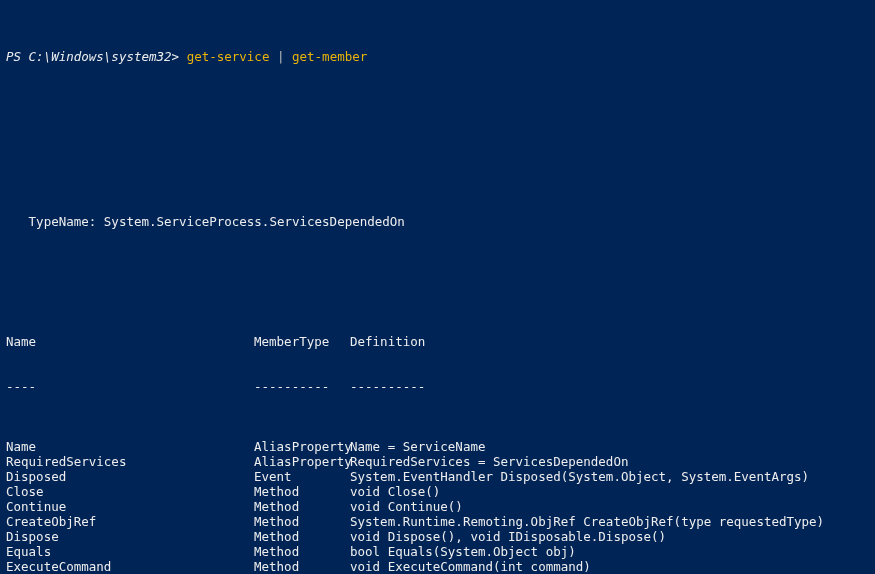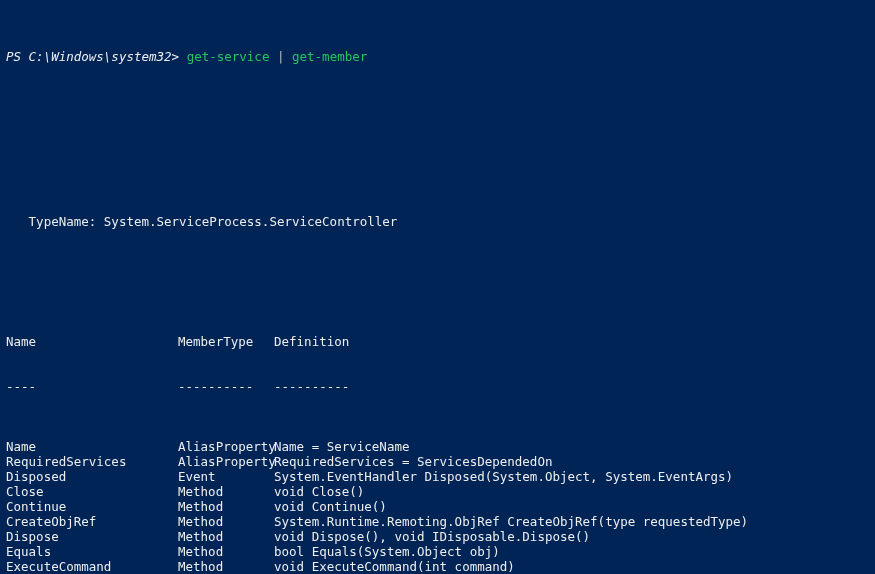--- a/index.html
+++ b/index.html
@@ -12,41 +12,41 @@
     font-family: Consolas, "Lucida Console", monospace;
     font-size: 12.5px;
     line-height: 15px;
     overflow: hidden;
   }
   .terminal {
     padding: 4px 6px;
     white-space: pre;
   }
   .prompt-text { color: #eeeeee; font-style: italic; }
-  .cmd-yellow  { color: #22c55e; }
+  .cmd-yellow  { color: #eab308; }
   .cmd-gray    { color: #bbbbbb; }
   .blank { height: 15px; }
   .row { display: flex; flex-direction: row; }
-  .col-name  { display: inline-block; width: 172px; }
+  .col-name  { display: inline-block; width: 248px; }
   .col-type  { display: inline-block; width: 96px;  }
   .col-def   { display: inline-block; text-align: center; }
 </style>
 </head>
 <body>
 
 <div class="terminal">
 
   <div class="row">
     <span class="prompt-text">PS C:\Windows\system32&gt; </span><span class="cmd-yellow">get-service </span><span class="cmd-gray">| </span><span class="cmd-yellow">get-member</span>
   </div>
 
   <div class="blank"></div>
   <div class="blank"></div>
 
-  <div>   TypeName: System.ServiceProcess.ServiceController</div>
+  <div>   TypeName: System.ServiceProcess.ServicesDependedOn</div>
 
   <div class="blank"></div>
 
   <div class="row">
     <span class="col-name">Name</span><span class="col-type">MemberType</span><span class="col-def">Definition</span>
   </div>
   <div class="row">
     <span class="col-name">----</span><span class="col-type">----------</span><span class="col-def">----------</span>
   </div>
 

